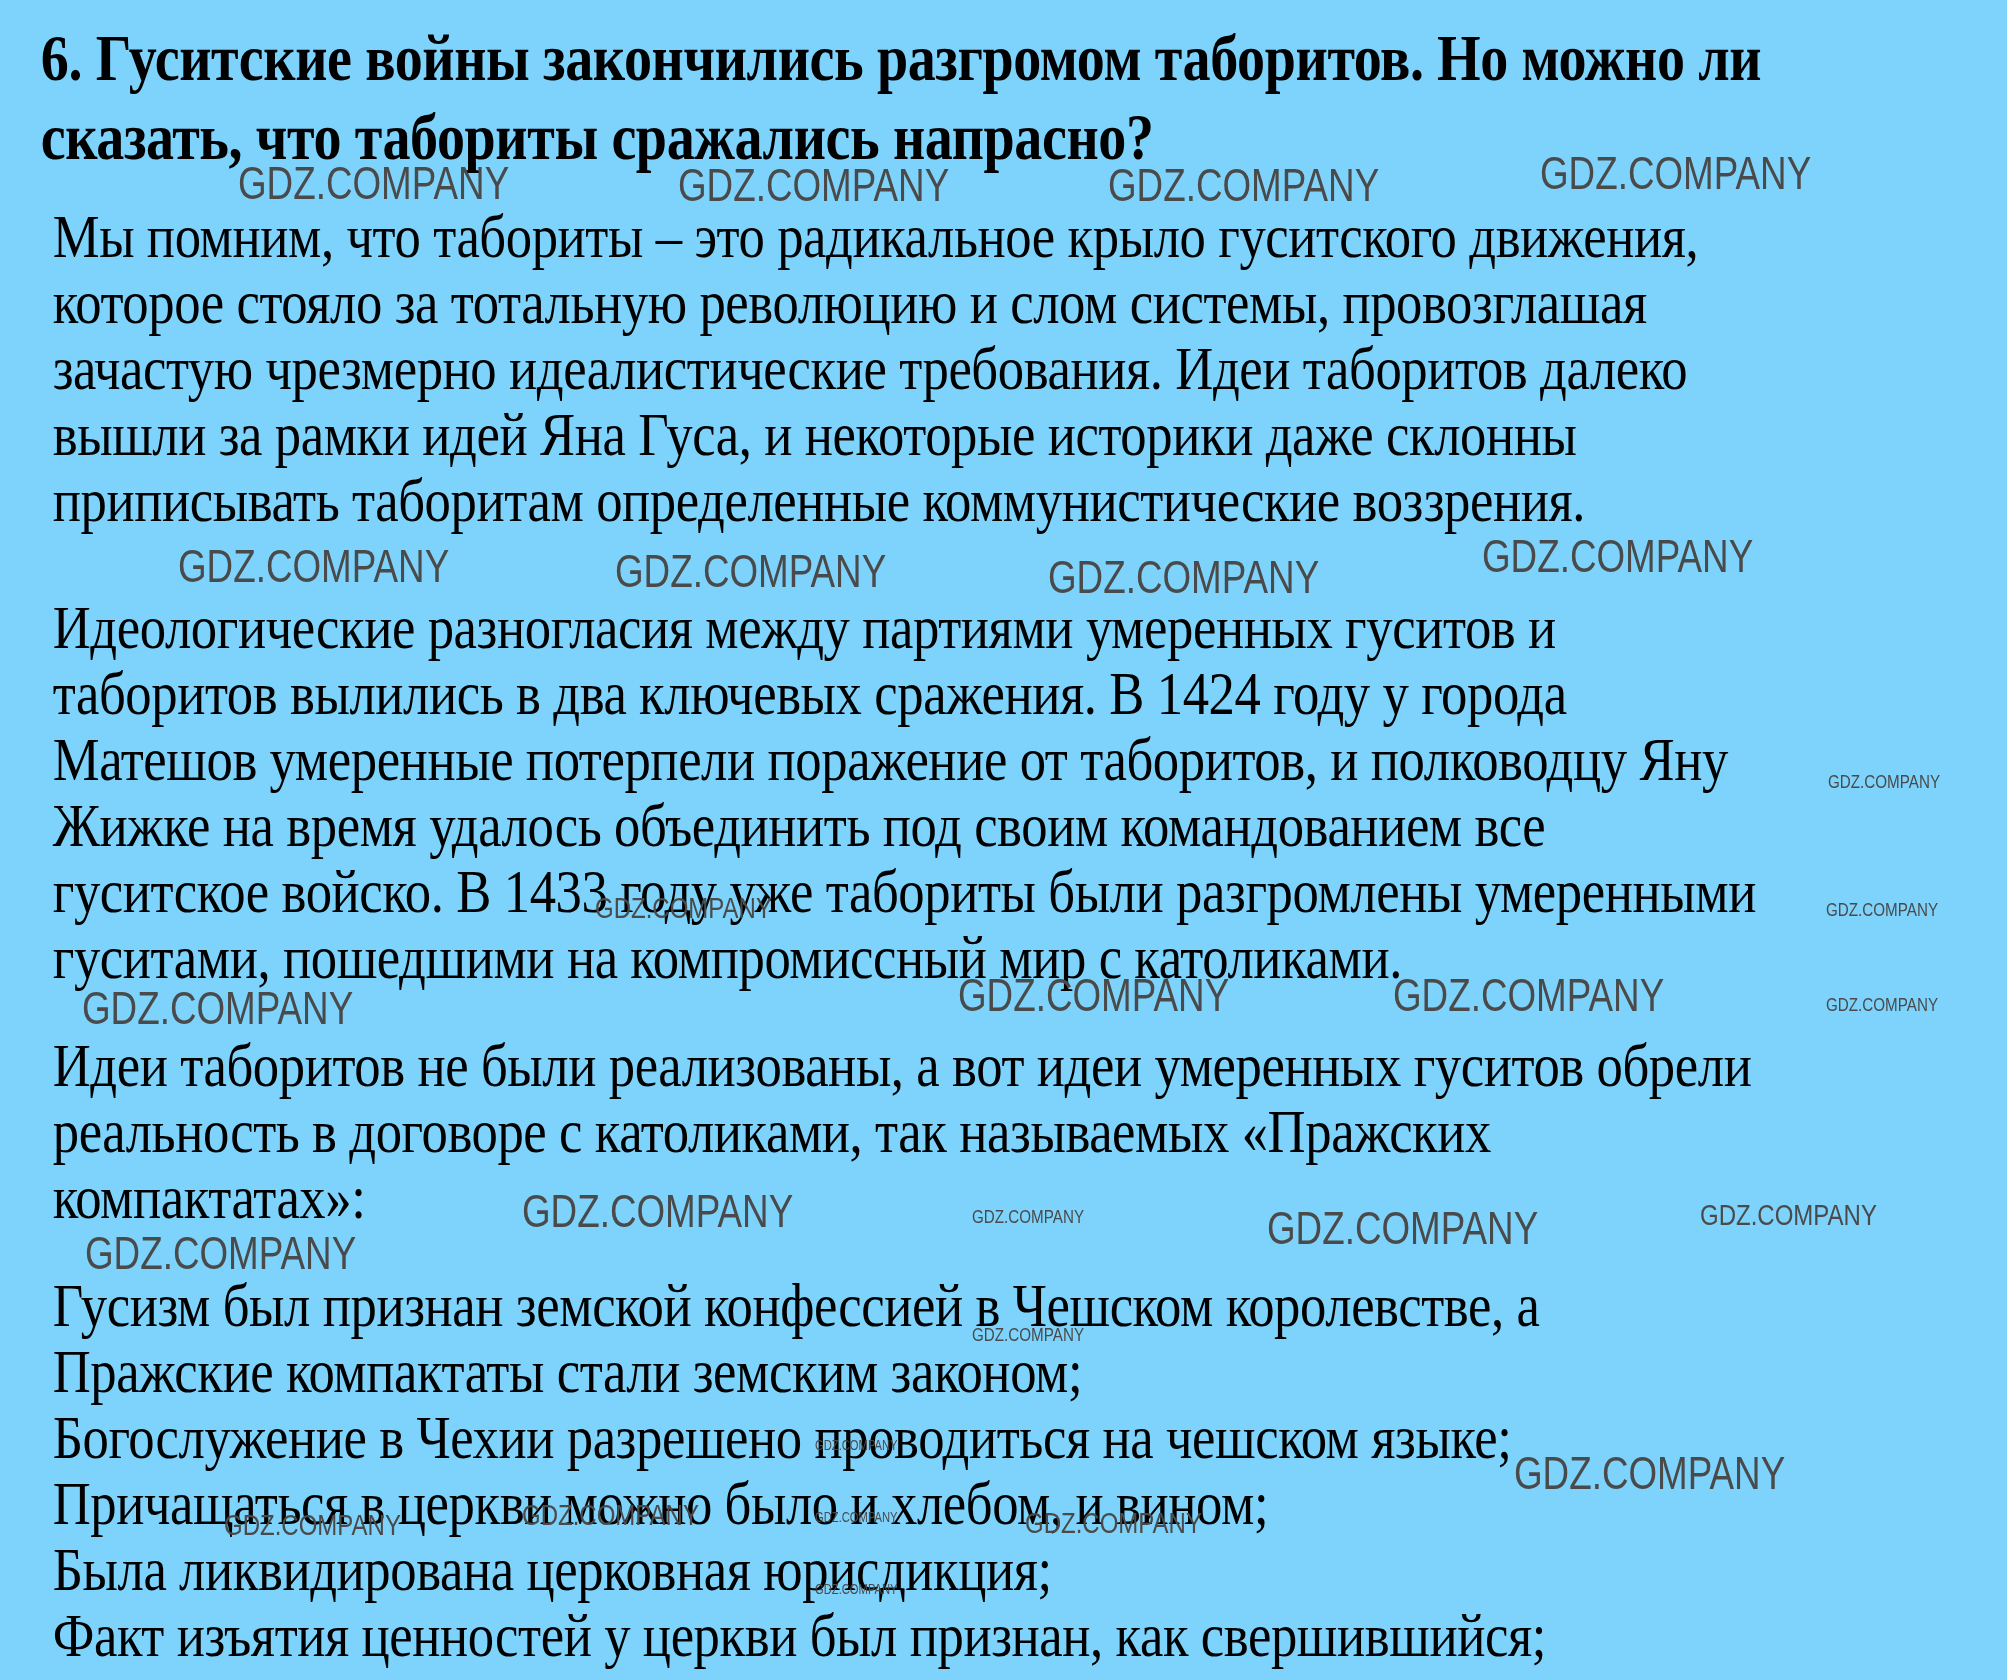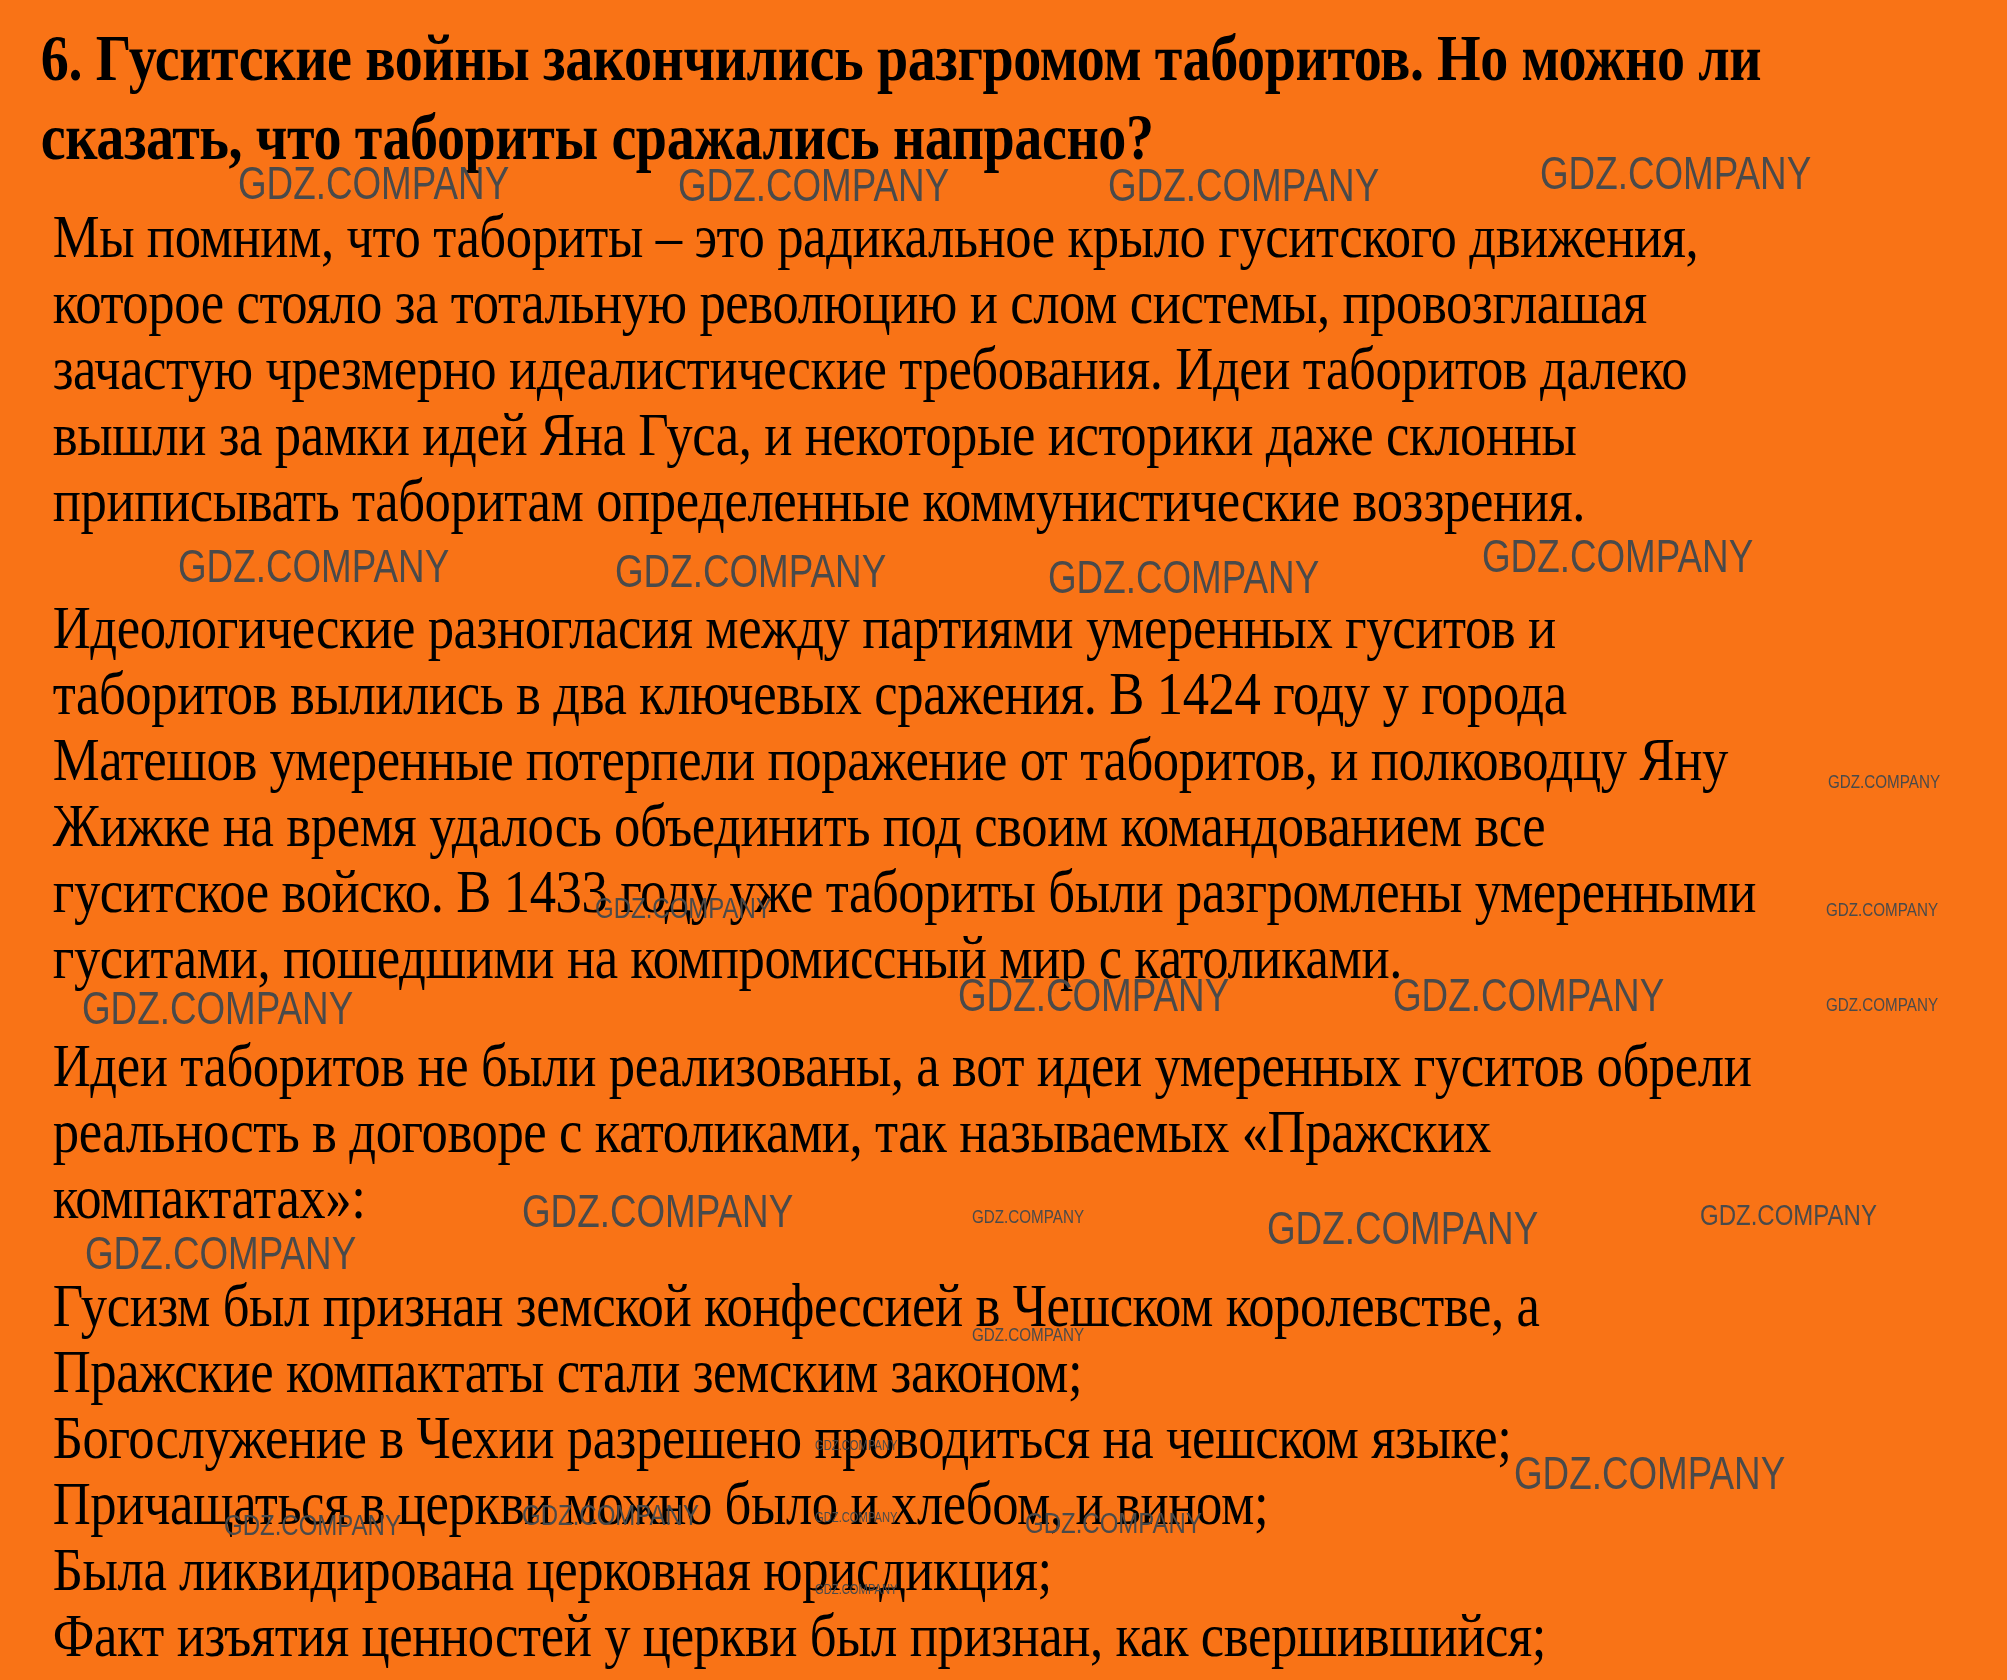--- a/index.html
+++ b/index.html
@@ -1,19 +1,19 @@
 <!DOCTYPE html>
 <html><head>
 <meta charset="utf-8">
 <style>
   html,body{margin:0;padding:0;background:#ffffff;}
   #page{
     position:relative;
     width:2007px;height:1680px;
-    background:#f97316;
+    background:#7dd3fc;
     overflow:hidden;
     font-family:"Liberation Serif",serif;
     color:#000000;
     text-decoration:underline;
   }
   
   #content{
     position:absolute;left:0;top:0;width:2361px;height:1680px;
     transform:scaleX(0.85);transform-origin:0 0;
   }

